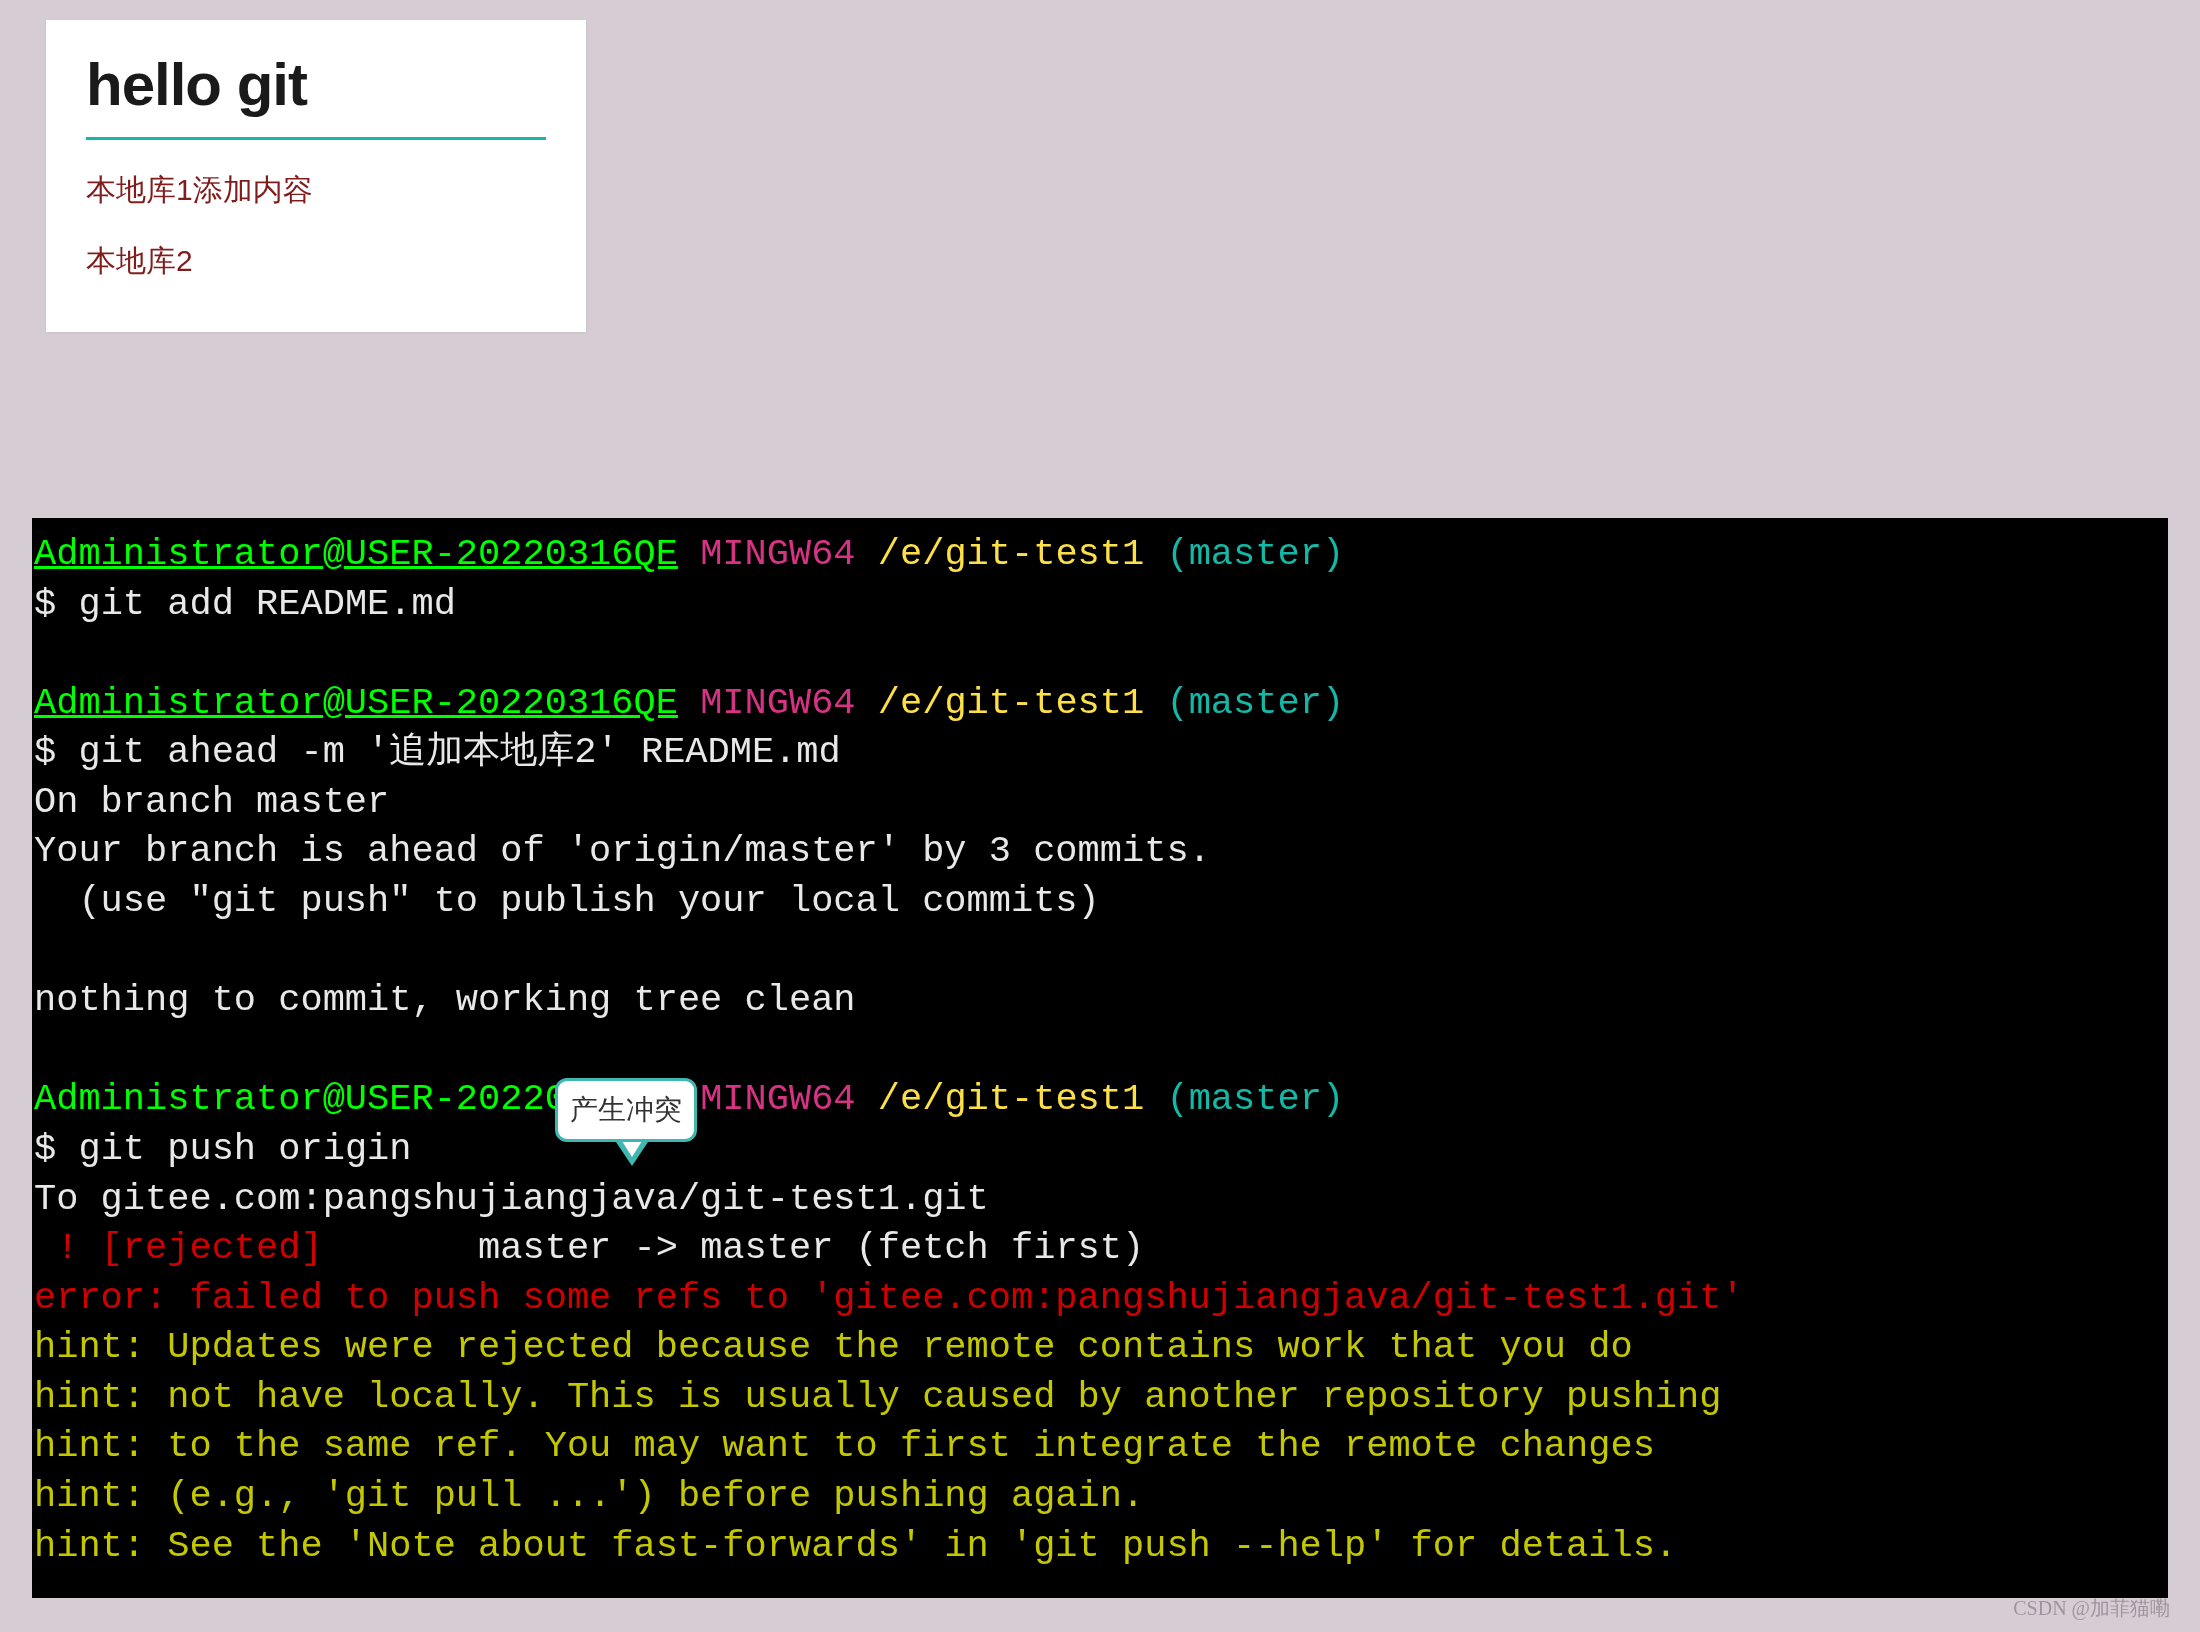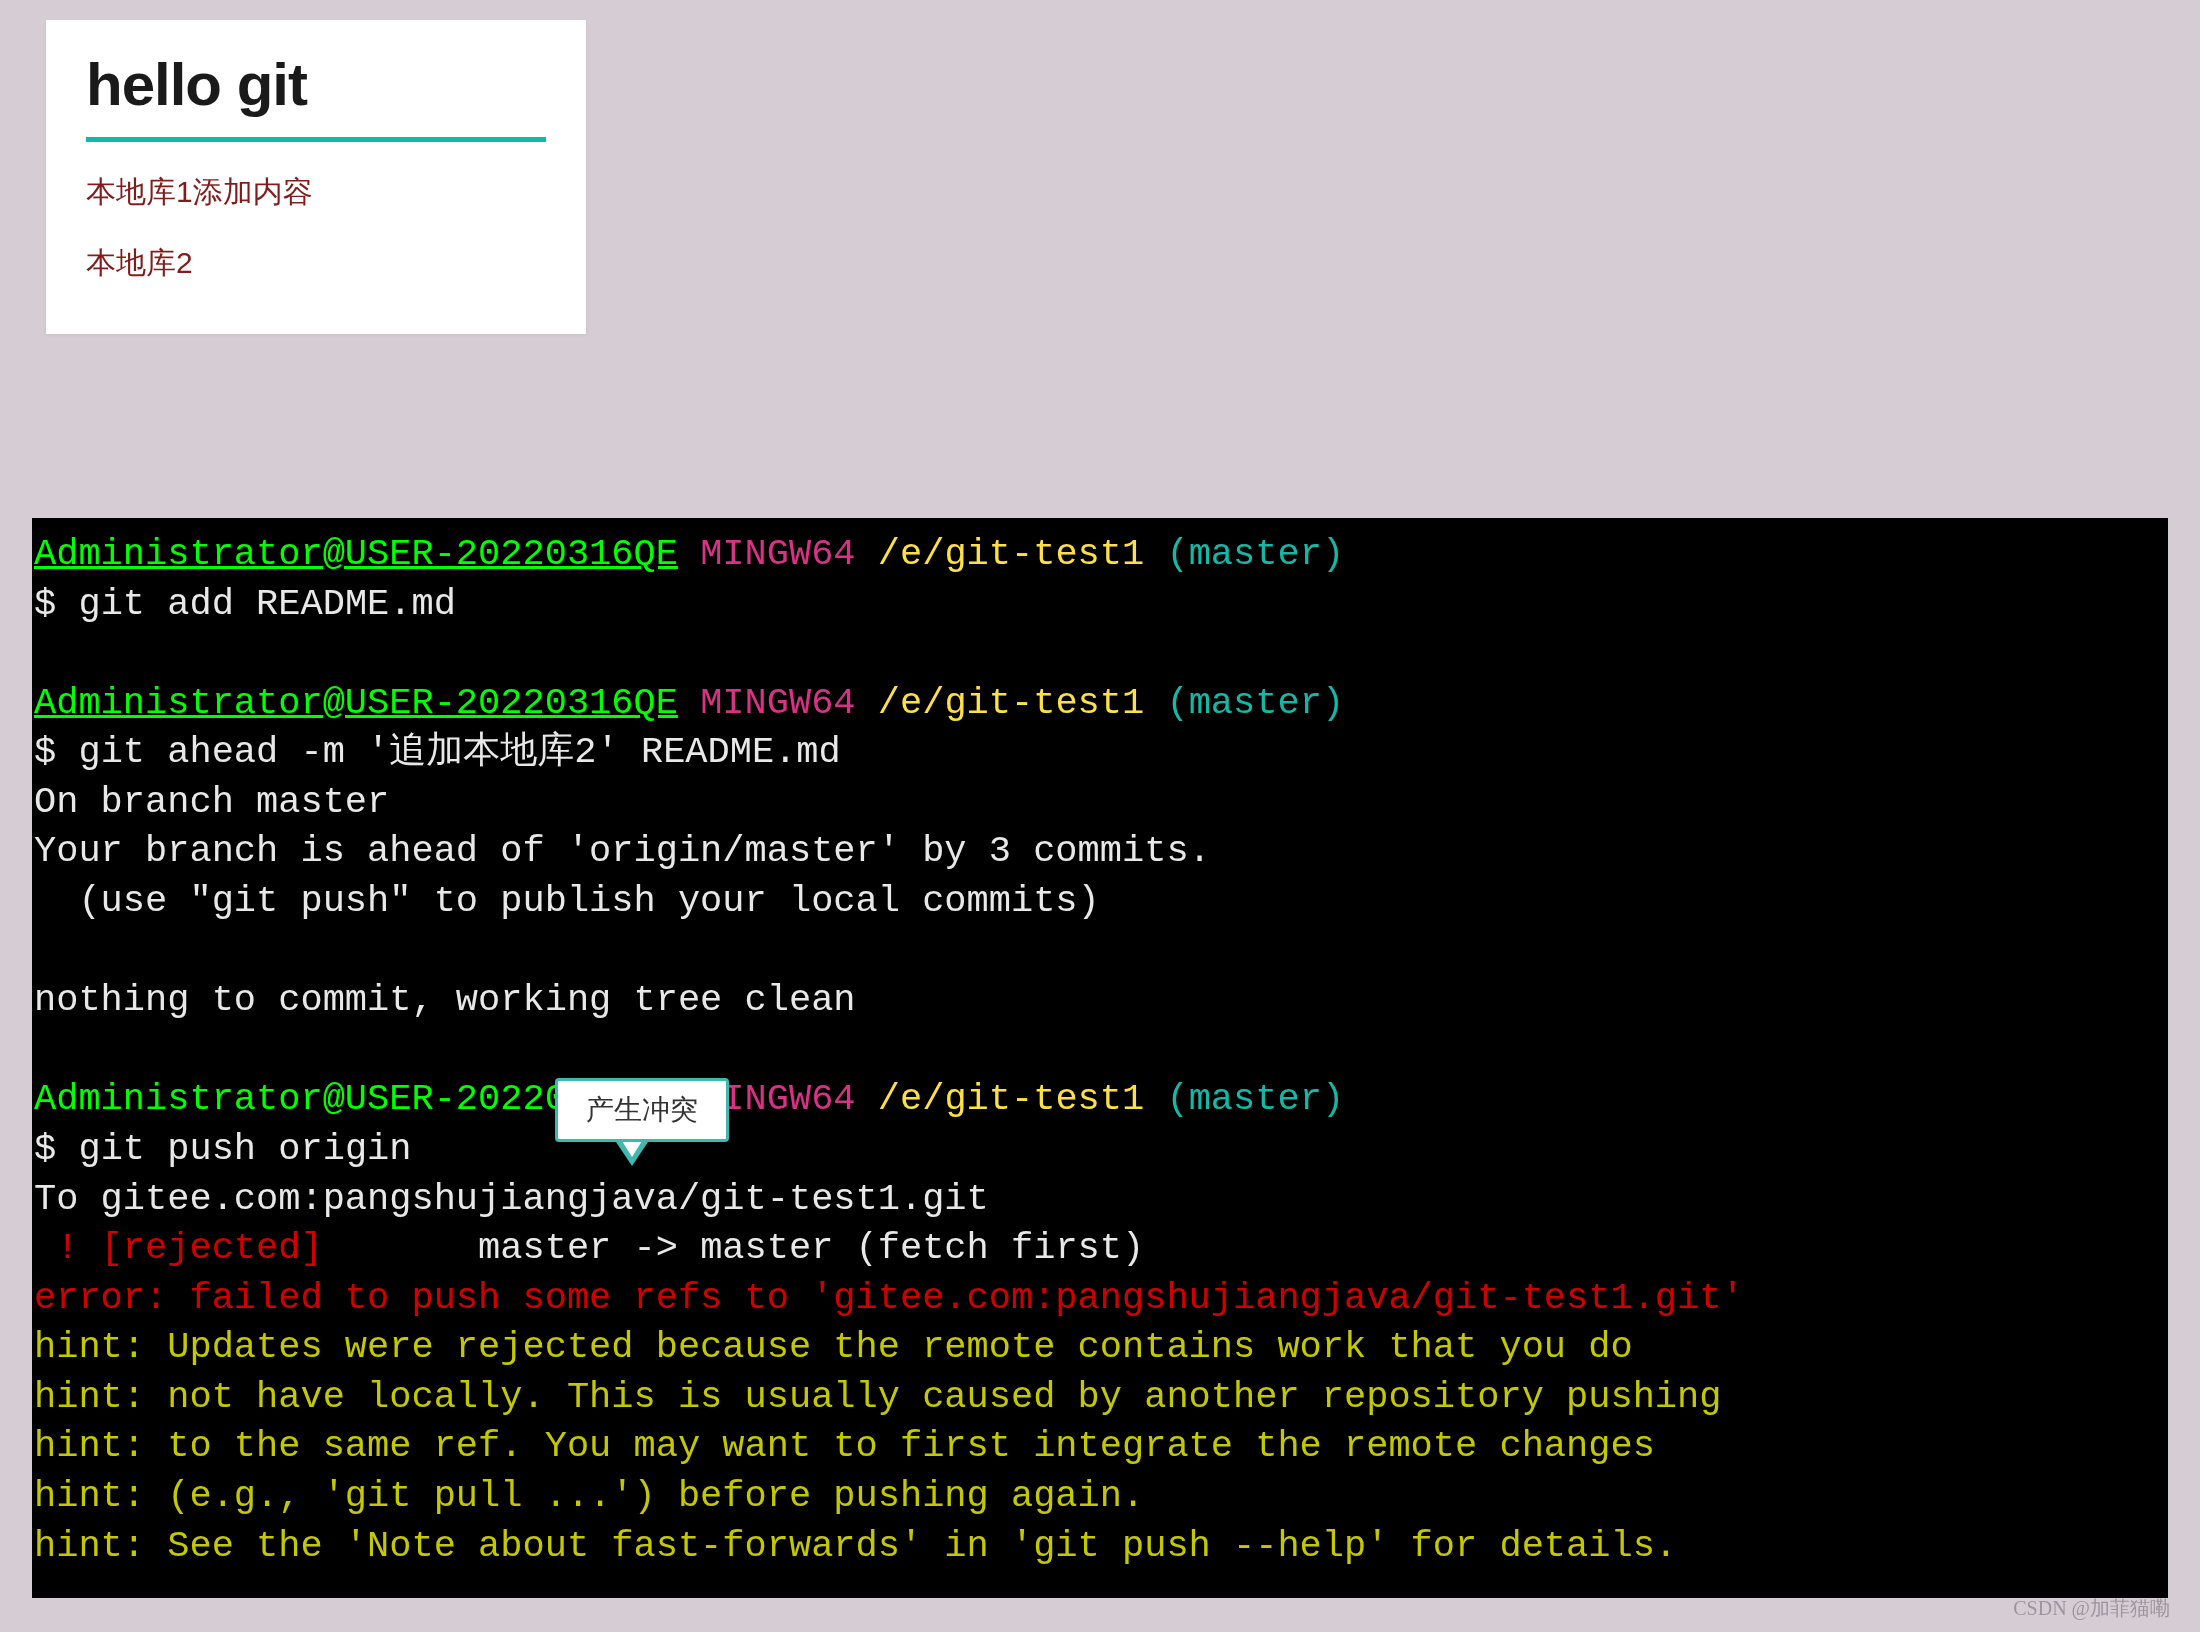--- a/index.html
+++ b/index.html
@@ -17,21 +17,21 @@
     width: 540px;
     background: #ffffff;
     padding: 30px 40px 40px 40px;
     box-shadow: 0 1px 3px rgba(0,0,0,0.06);
   }
   .card-title {
     font-size: 60px;
     font-weight: 700;
     color: #1a1a1a;
     padding-bottom: 18px;
-    border-bottom: 5px solid #14b8a6;
+    border-bottom: 3px solid #14b8a6;
     margin-bottom: 30px;
     letter-spacing: -1px;
   }
   .card-item {
     font-size: 30px;
     color: #7f1d1d;
     margin-bottom: 30px;
     font-weight: 400;
   }
   .card-item:last-child { margin-bottom: 10px; }
@@ -59,22 +59,22 @@
   .t-white { color: #e8e8e8; }
   .t-red { color: #d10000; }
   .t-hint { color: #c4c800; }
 
   .bubble {
     position: absolute;
     left: 555px;
     top: 1078px;
     background: #ffffff;
     border: 3px solid #3fb8b2;
-    border-radius: 4px;
-    padding: 10px 28px;
+    border-radius: 12px;
+    padding: 10px 12px;
     font-size: 28px;
     color: #333;
     font-family: "Microsoft YaHei", sans-serif;
     z-index: 5;
   }
   .bubble-tail {
     position: absolute;
     left: 612px;
     top: 1136px;
     width: 0;

